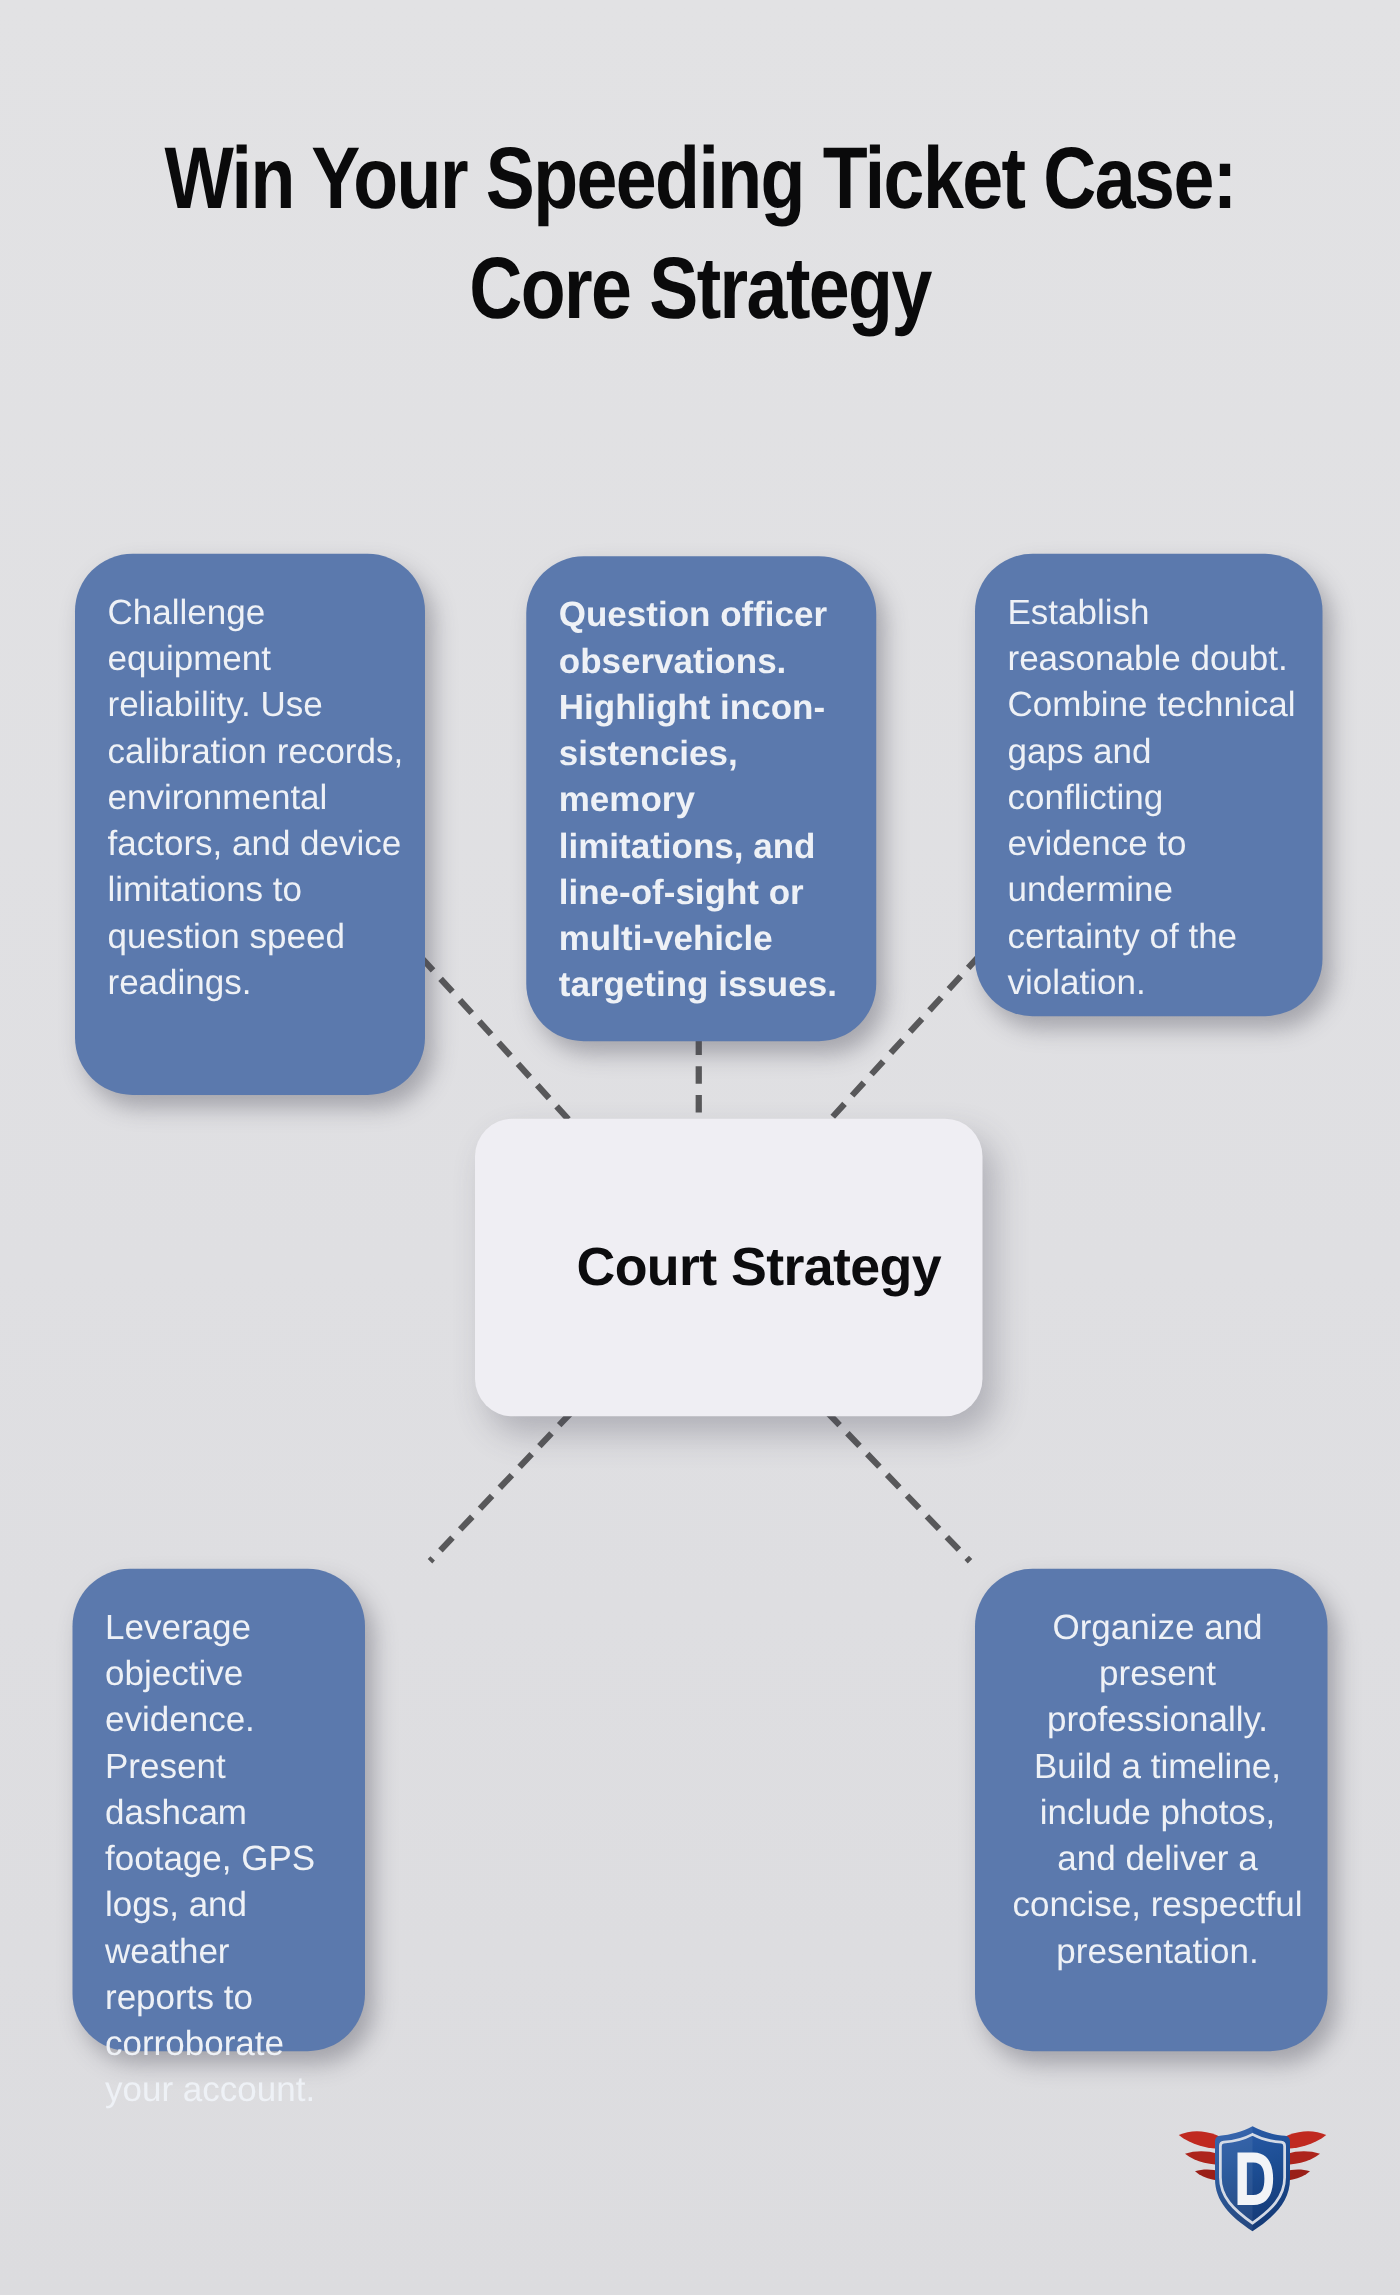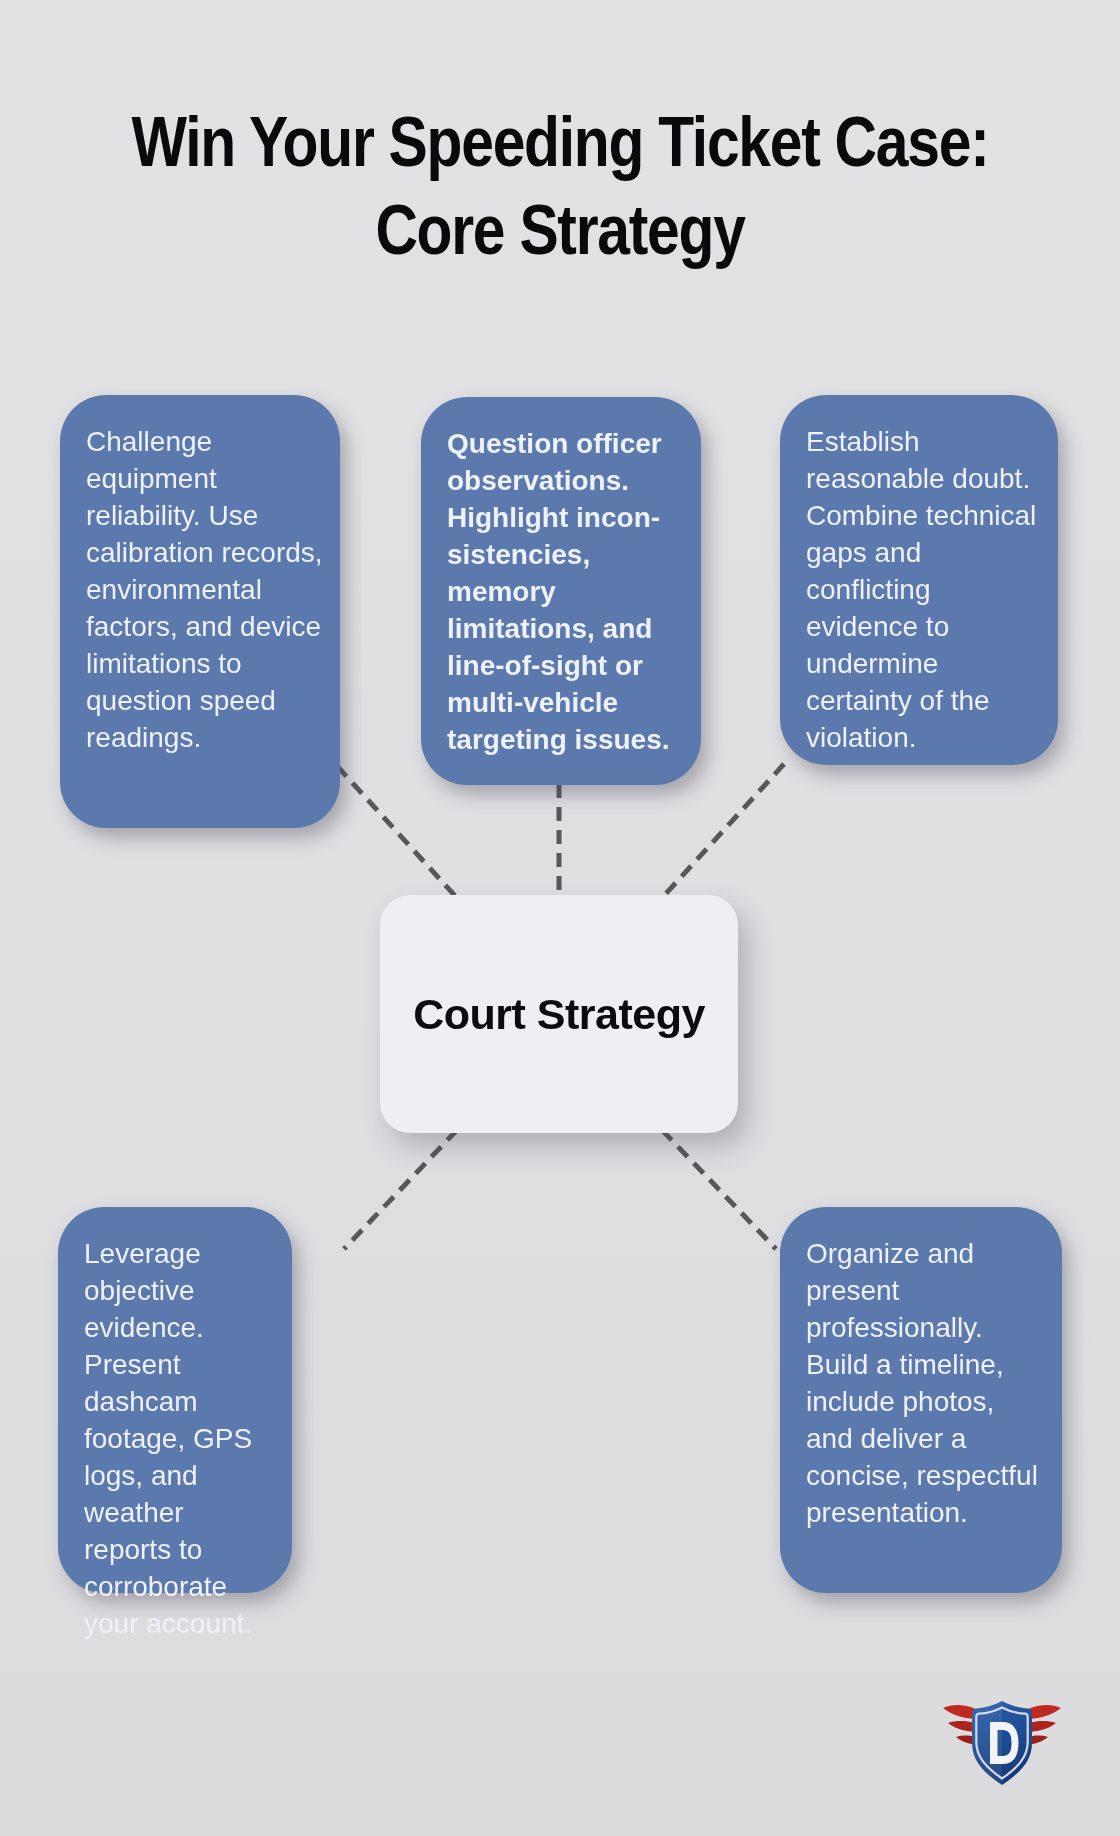--- a/index.html
+++ b/index.html
@@ -13,31 +13,32 @@
     text-align:center;font-weight:700;font-size:70px;line-height:88px;
     color:#0a0a0b;letter-spacing:-1.5px;
     transform:scaleX(0.84);transform-origin:50% 0;
   }
   .node{
     position:absolute;box-sizing:border-box;
     background:#5b79ad;border-radius:46px;
     color:#eef1f6;font-size:28px;line-height:37px;font-weight:400;
     padding:28px 16px 24px 26px;
     box-shadow:7px 10px 18px rgba(70,70,85,0.38);
+    margin-top:48px;
   }
   #node-top-left   {left:60px; top:395px; width:280px;height:433px;}
   #node-top-center {left:421px;top:397px; width:280px;height:388px;font-weight:bold;}
   #node-top-right  {left:780px;top:395px; width:278px;height:370px;}
   #node-bottom-left {left:58px; top:1207px;width:234px;height:386px;}
-  #node-bottom-right{left:780px;top:1207px;width:282px;height:386px;}
+  #node-bottom-right{left:780px;top:1207px;width:282px;height:386px;text-align:center;}
   .center-node{
     position:absolute;left:380px;top:895px;width:358px;height:238px;
     background:#efeef3;border-radius:30px;
     box-shadow:10px 14px 26px rgba(70,70,85,0.30);
-    display:flex;align-items:center;justify-content:center;
+    display:flex;align-items:center;justify-content:center;padding-left:48px;
   }
   .center-label{
     font-size:43px;font-weight:700;color:#0c0c0e;letter-spacing:-0.5px;
   }
   .connectors{position:absolute;left:0;top:0;pointer-events:none;}
   .connectors line{stroke:#58585a;stroke-width:5;stroke-dasharray:14 9;}
   .logo{position:absolute;left:940px;top:1698px;width:126px;height:92px;}
 </style>
 </head>
 <body>

